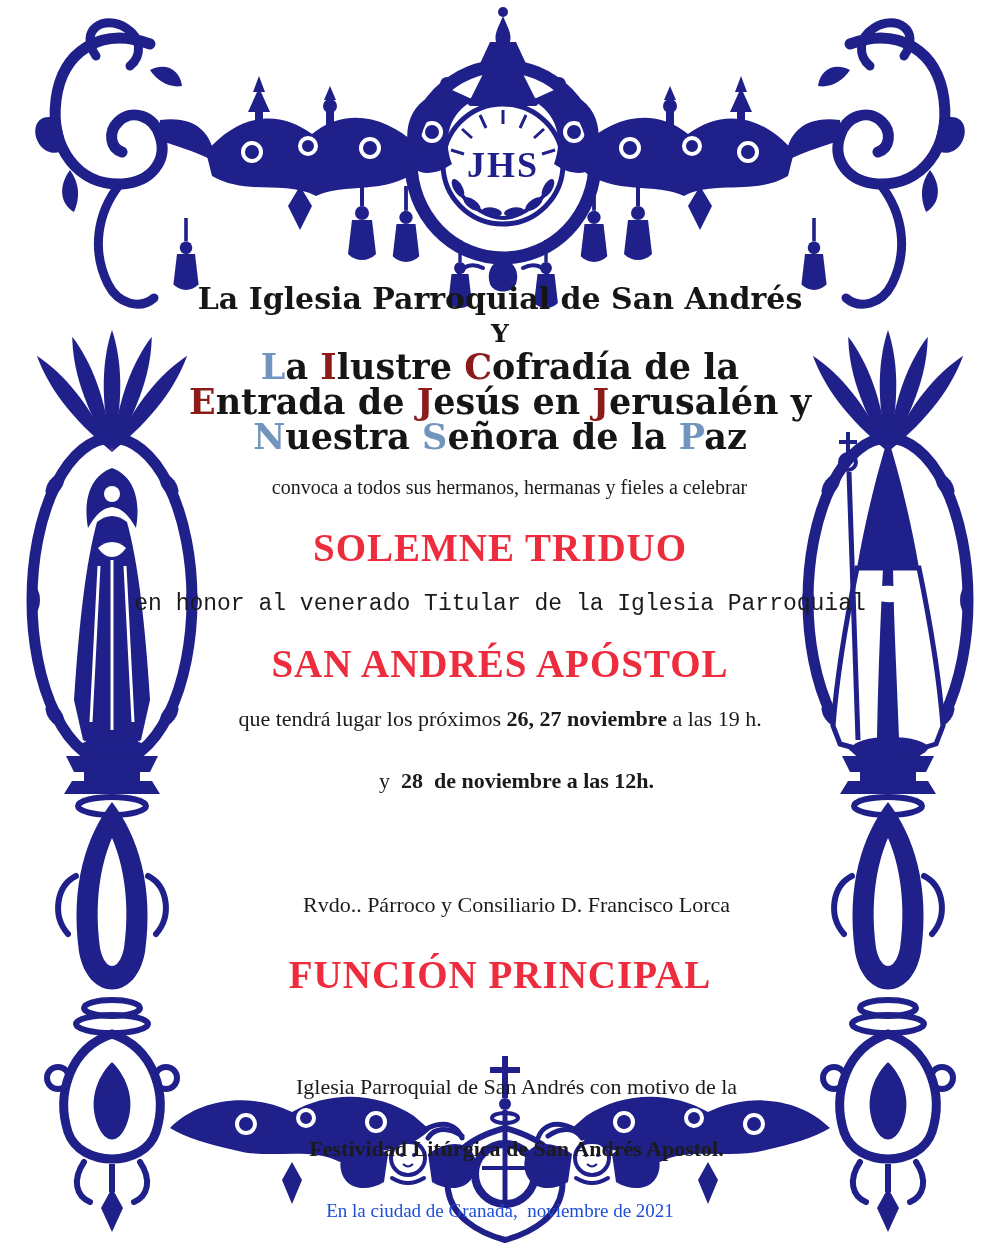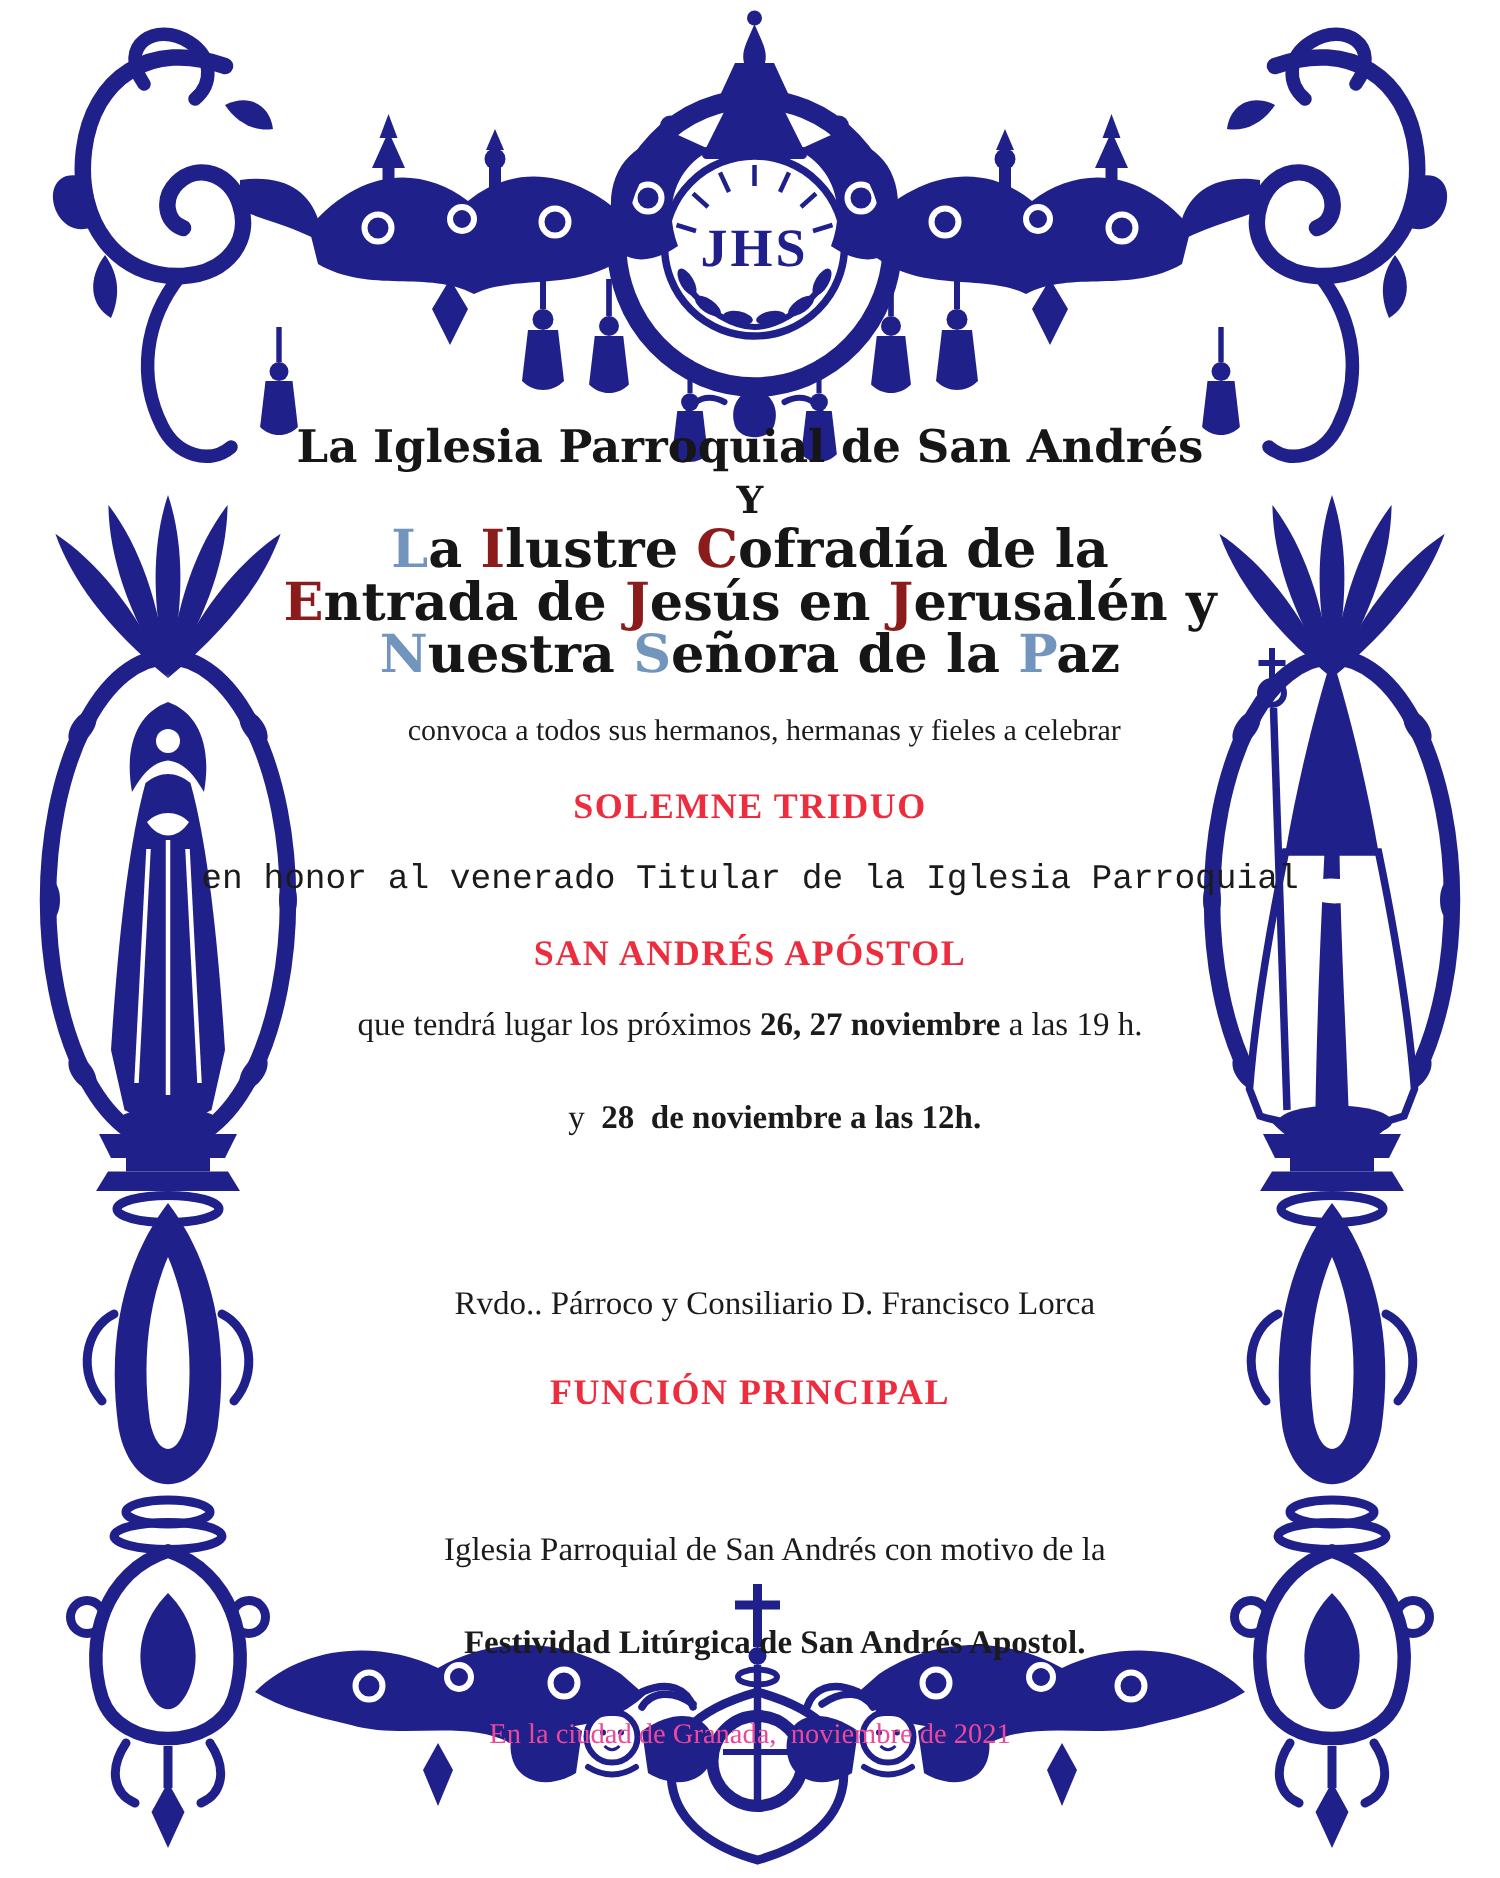--- a/index.html
+++ b/index.html
@@ -9,28 +9,28 @@
   .frame svg{color:#20208a;display:block;}
   
   .content{position:absolute;left:0;top:280px;width:1000px;text-align:center;z-index:2;}
   .gothic{font-family:"DejaVu Serif",serif;font-weight:bold;color:#161616;}
   .g-parish{font-size:30px;line-height:38px;}
   .g-conj{font-size:25px;line-height:30px;margin-top:1px;}
   .g-line{font-size:35px;line-height:35px;}
   .init-red{color:#8c1c1c;}
   .init-blue{color:#7295bd;}
   .convoca{font-size:20px;margin-top:22px;color:#1b1b1b;padding-left:19px;}
-  .red-head{font-size:24px;letter-spacing:1px;color:#ed2c3e;font-weight:600;}
+  .red-head{font-size:39px;letter-spacing:1px;color:#ed2c3e;font-weight:600;}
   .mt-sol{margin-top:26px;}
   .subtitle{font-size:23px;margin-top:21px;color:#1b1b1b;font-family:Liberation Mono, monospace;}
   .mt-saint{margin-top:24px;}
   .sched{font-size:22px;line-height:31px;margin-top:17px;white-space:pre-wrap;color:#1b1b1b;}
   .mt-func{margin-top:32px;}
   .funcb{font-size:22px;line-height:31px;margin-top:12px;white-space:pre-wrap;color:#1b1b1b;}
-  .footer-line{font-size:19px;margin-top:36px;white-space:pre-wrap;color:#ec4899;}
+  .footer-line{font-size:19px;margin-top:36px;white-space:pre-wrap;color:#1d4ed8;}
   b{font-weight:bold;}
 </style>
 </head>
 <body>
 
 <div class="page">
 
   <div class="frame">
   <svg width="1000" height="1252" viewBox="0 0 1000 1252" xmlns="http://www.w3.org/2000/svg">
     <defs>

